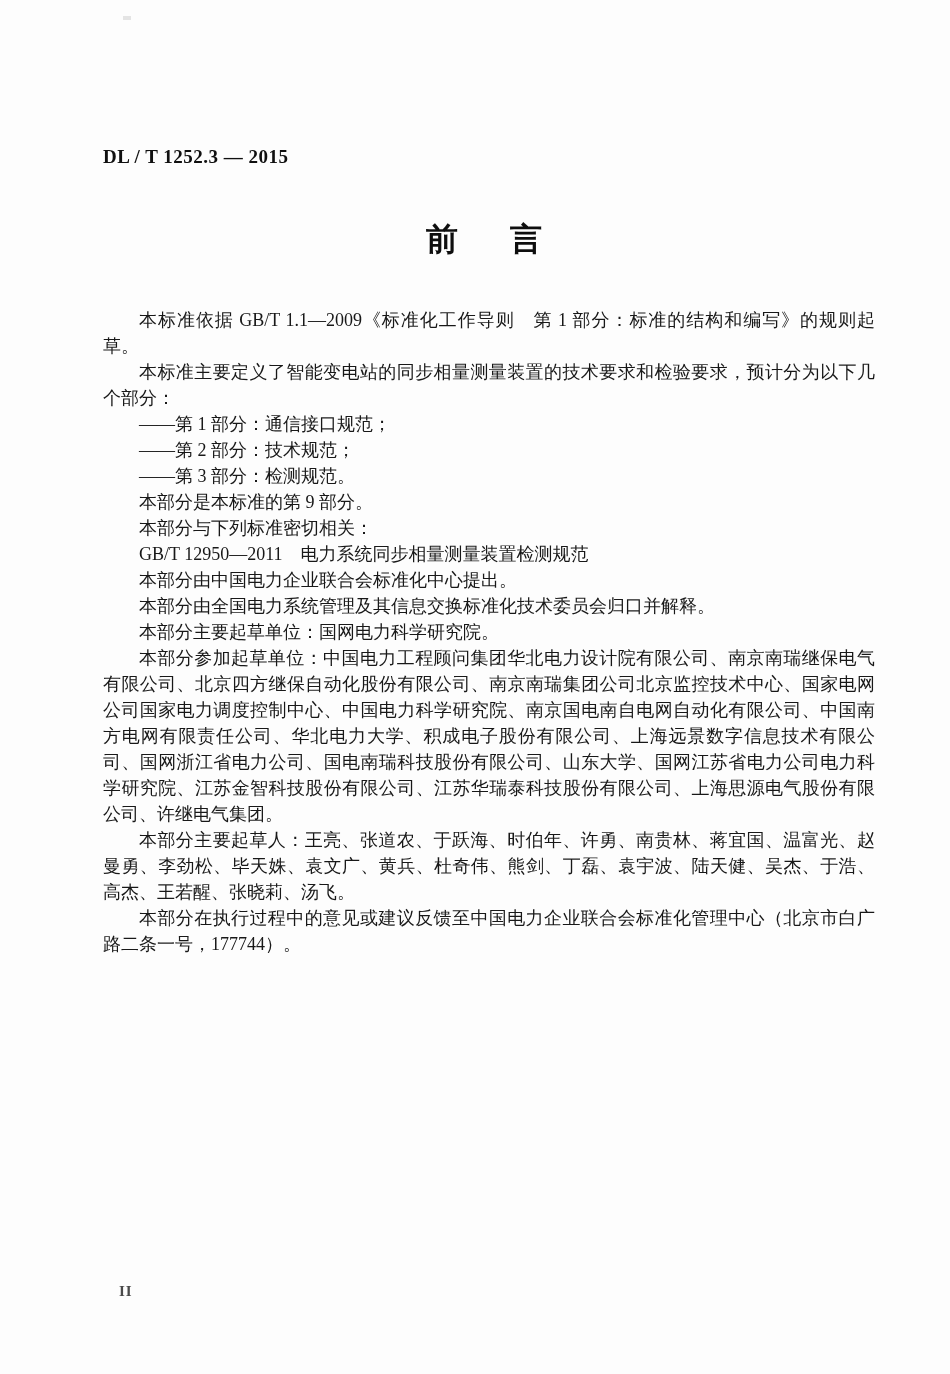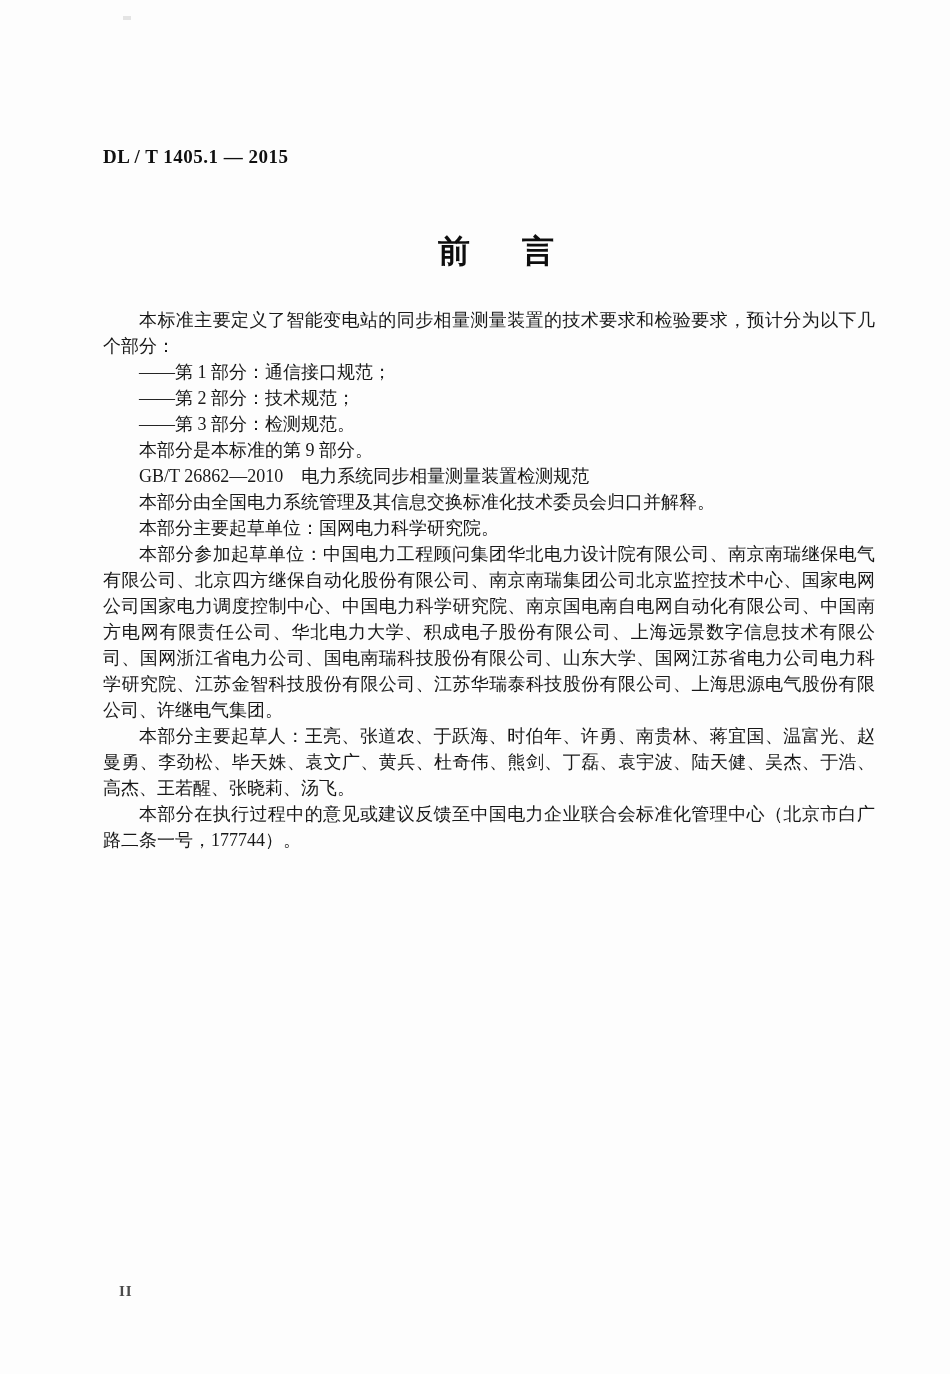--- a/index.html
+++ b/index.html
@@ -33,21 +33,21 @@
     font-weight: bold;
     letter-spacing: 0.5px;
     color: #101010;
     font-family: "Liberation Serif", "DejaVu Serif", serif;
   }
   .doc-title {
     position: absolute;
     left: 103px;
     top: 218px;
     width: 772px;
-    margin: 12px;
+    margin: 0;
     text-align: center;
     font-size: 32px;
     font-weight: 600;
     letter-spacing: 10px;
     color: #0e0e0e;
     font-family: "Liberation Serif", "DejaVu Serif", serif;
   }
   .body-text {
     position: absolute;
     left: 103px;
@@ -72,31 +72,34 @@
     letter-spacing: 1px;
   }
 </style>
 </head>
 <body>
 
 <div class="page">
 
   <div class="scan-artifact"></div>
 
-  <div class="doc-code">DL / T 1405.1 — 2015</div>
+  <div class="doc-code">DL / T 1252.3 — 2015</div>
 
   <h1 class="doc-title">前　言</h1>
 
   <div class="body-text">
+    <p>本标准依据 GB/T 1.1—2009《标准化工作导则　第 1 部分：标准的结构和编写》的规则起草。</p>
     <p>本标准主要定义了智能变电站的同步相量测量装置的技术要求和检验要求，预计分为以下几个部分：</p>
     <p>——第 1 部分：通信接口规范；</p>
     <p>——第 2 部分：技术规范；</p>
     <p>——第 3 部分：检测规范。</p>
     <p>本部分是本标准的第 9 部分。</p>
-    <p>GB/T 26862—2010　电力系统同步相量测量装置检测规范</p>
+    <p>本部分与下列标准密切相关：</p>
+    <p>GB/T 12950—2011　电力系统同步相量测量装置检测规范</p>
+    <p>本部分由中国电力企业联合会标准化中心提出。</p>
     <p>本部分由全国电力系统管理及其信息交换标准化技术委员会归口并解释。</p>
     <p>本部分主要起草单位：国网电力科学研究院。</p>
     <p>本部分参加起草单位：中国电力工程顾问集团华北电力设计院有限公司、南京南瑞继保电气有限公司、北京四方继保自动化股份有限公司、南京南瑞集团公司北京监控技术中心、国家电网公司国家电力调度控制中心、中国电力科学研究院、南京国电南自电网自动化有限公司、中国南方电网有限责任公司、华北电力大学、积成电子股份有限公司、上海远景数字信息技术有限公司、国网浙江省电力公司、国电南瑞科技股份有限公司、山东大学、国网江苏省电力公司电力科学研究院、江苏金智科技股份有限公司、江苏华瑞泰科技股份有限公司、上海思源电气股份有限公司、许继电气集团。</p>
     <p>本部分主要起草人：王亮、张道农、于跃海、时伯年、许勇、南贵林、蒋宜国、温富光、赵曼勇、李劲松、毕天姝、袁文广、黄兵、杜奇伟、熊剑、丁磊、袁宇波、陆天健、吴杰、于浩、高杰、王若醒、张晓莉、汤飞。</p>
     <p>本部分在执行过程中的意见或建议反馈至中国电力企业联合会标准化管理中心（北京市白广路二条一号，177744）。</p>
   </div>
 
   <div class="page-number">II</div>
 
 </div>

